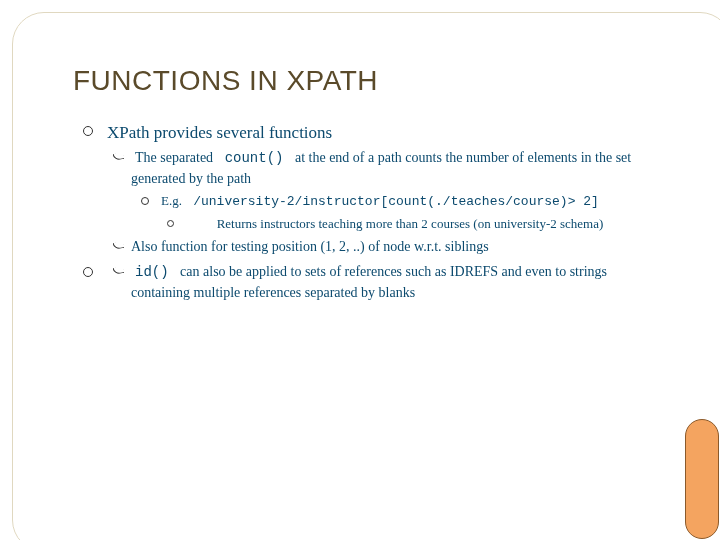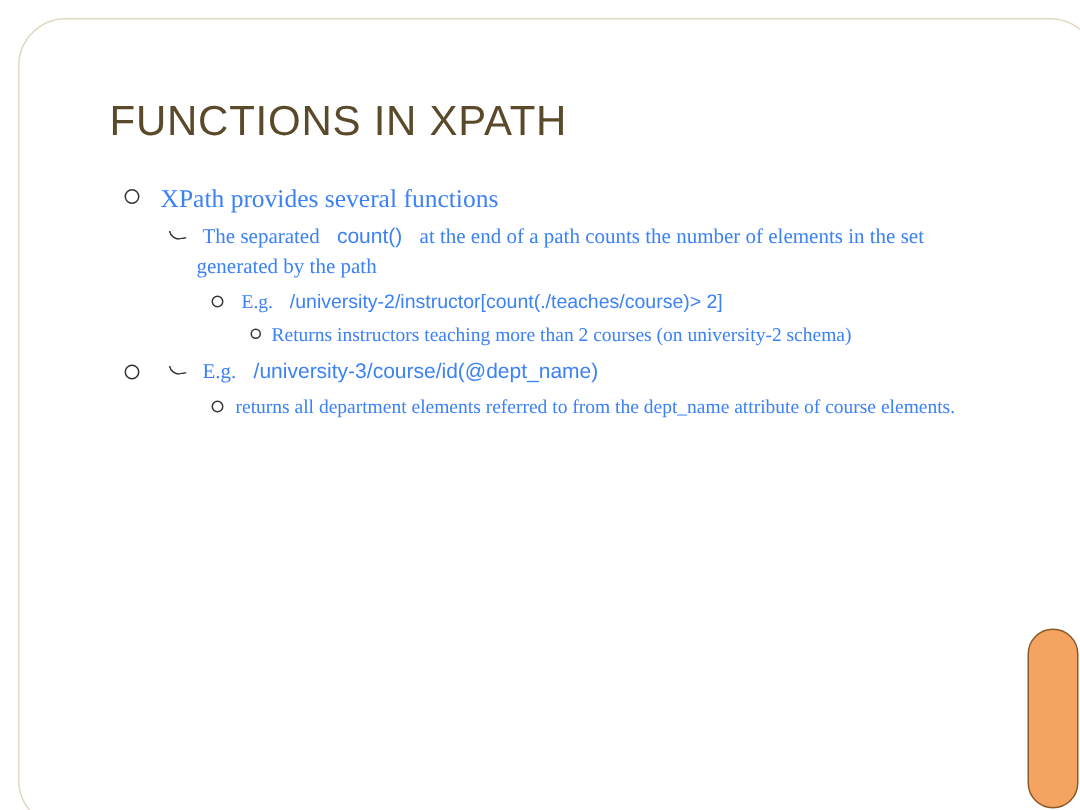--- a/index.html
+++ b/index.html
@@ -29,21 +29,21 @@
   }
   .title {
     font-family: Arial, Helvetica, sans-serif;
     font-size: 28px;
     font-weight: 400;
     color: #5a4a2a;
     letter-spacing: 0.5px;
     margin-bottom: 24px;
   }
   .content {
-    color: #3b82f6;
+    color: #0c4a6e;
     font-size: 14px;
     line-height: 1.38;
   }
   ul { list-style: none; }
   .lvl1 > li { padding-left: 22px; position: relative; margin-bottom: 6px; }
   .lvl1 > li::before {
     content: "";
     position: absolute;
     left: 2px; top: 5px;
     width: 8px; height: 8px;
@@ -68,30 +68,30 @@
   .lvl3 > li { padding-left: 18px; position: relative; margin-bottom: 2px; font-size: 13px; }
   .lvl3 > li::before {
     content: "";
     position: absolute;
     left: 2px; top: 5px;
     width: 6px; height: 6px;
     border: 1.2px solid #333;
     border-radius: 50%;
   }
   .lvl4 { margin-top: 2px; }
-  .lvl4 > li { padding-left: 16px; position: relative; margin-bottom: 2px; font-size: 13px; }
+  .lvl4 > li { padding-left: 16px; position: relative; margin-bottom: 2px; font-size: 13px; text-align: center; }
   .lvl4 > li::before {
     content: "";
     position: absolute;
     left: 2px; top: 5px;
     width: 5px; height: 5px;
     border: 1.2px solid #333;
     border-radius: 50%;
   }
-  .code { font-family: Liberation Sans, sans-serif; }
+  .code { font-family: Liberation Mono, monospace; }
 </style>
 </head>
 <body>
 
 <div class="slide">
   <div class="side-accent"></div>
 
   <h1 class="title">FUNCTIONS IN XPATH</h1>
 
   <div class="content">
@@ -104,30 +104,28 @@
             <span>The separated </span><span class="code">count()</span><span> at the end of a path counts the number of elements in the set generated by the path</span>
             <ul class="lvl3">
               <li>
                 <span>E.g. </span><span class="code">/university-2/instructor[count(./teaches/course)&gt; 2]</span>
                 <ul class="lvl4">
                   <li>Returns instructors teaching more than 2 courses (on university-2 schema)</li>
                 </ul>
               </li>
             </ul>
           </li>
+          <li>Also function for testing position (1, 2, ..) of node w.r.t. siblings</li>
         </ul>
       </li>
 
 
       <li>
         <ul class="lvl2">
           <li>
-            <span>E.g. </span><span class="code">/university-3/course/id(@dept_name)</span>
-            <ul class="lvl3">
-              <li>returns all department elements referred to from the dept_name attribute of course elements.</li>
-            </ul>
+            <span class="code">id()</span><span> can also be applied to sets of references such as IDREFS and even to strings containing multiple references separated by blanks</span>
           </li>
         </ul>
       </li>
 
     </ul>
   </div>
 </div>
 
 </body></html>

